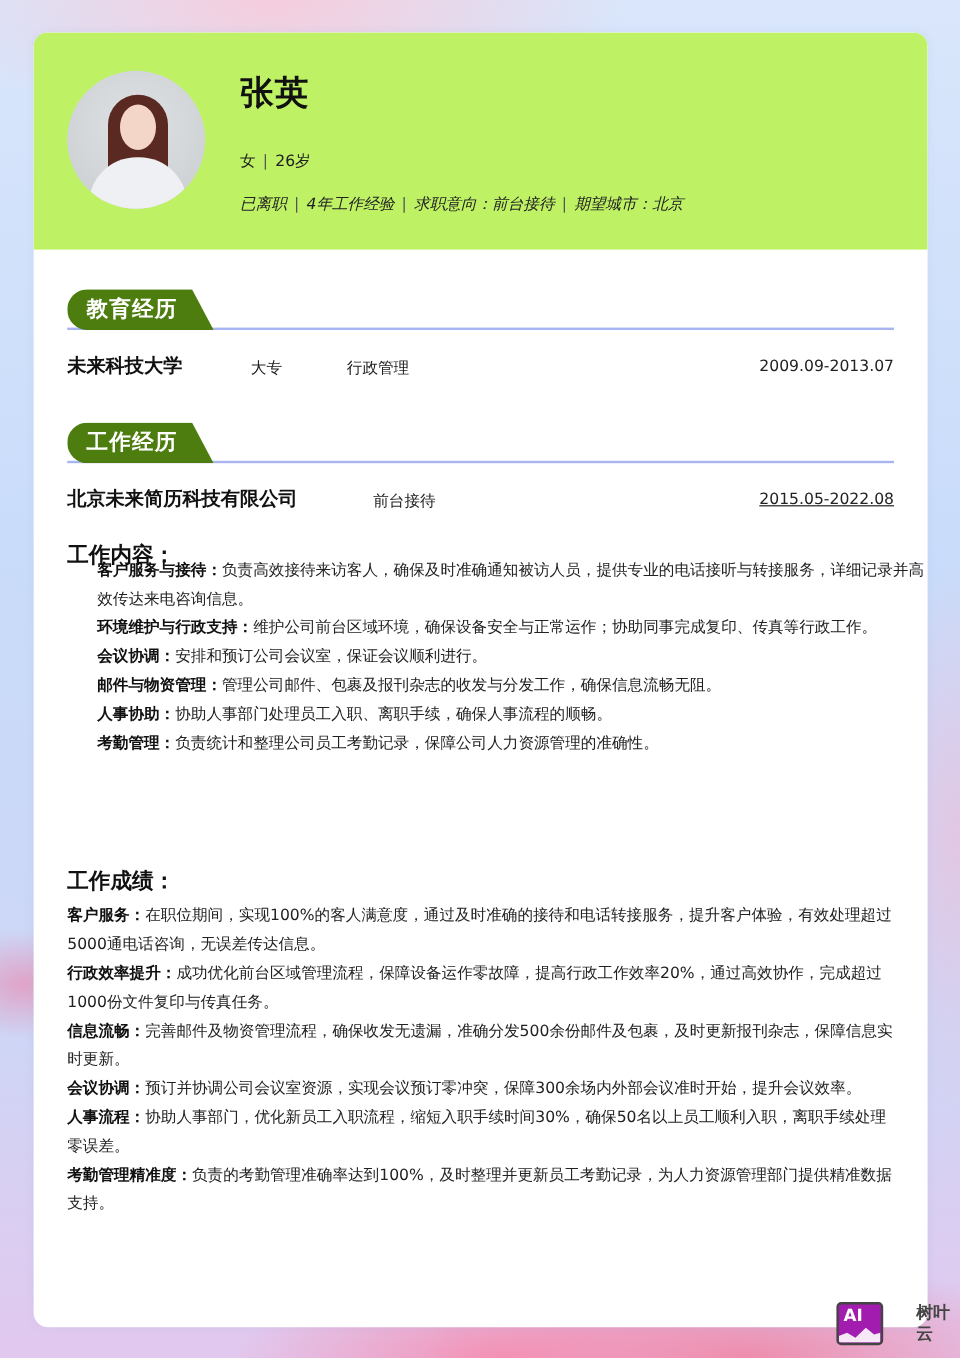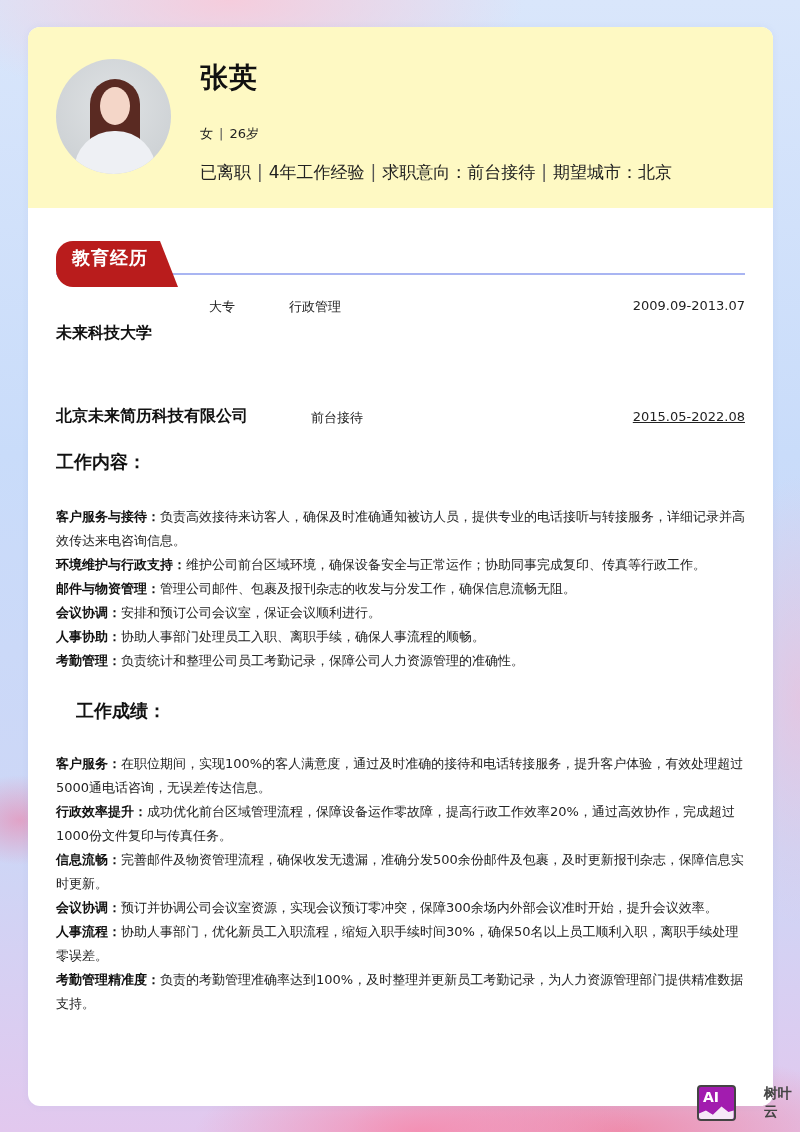--- a/index.html
+++ b/index.html
@@ -21,21 +21,21 @@
       left: 28px; top: 27px;
       width: 745px; height: 1079px;
       border-radius: 12px;
       overflow: hidden;
       background: #ffffff;
       box-shadow: 0 0 6px rgba(150,170,220,0.15);
     }
     .header {
       position: absolute;
       left: 0; top: 0; width: 100%; height: 181px;
-      background: #fef9c3;
+      background: #bef264;
     }
     .avatar {
       position: absolute;
       left: 28px; top: 32px;
       width: 115px; height: 115px;
       border-radius: 50%;
       background: radial-gradient(circle at 50% 40%, #dfe2e4 0%, #cfd3d6 70%, #c8ccd0 100%);
       overflow: hidden;
     }
     .avatar .hair {
@@ -57,31 +57,31 @@
       position: absolute; left: 172px; top: 32px;
       font-size: 28px; font-weight: bold; color: #111;
       letter-spacing: 1px;
     }
     .meta1 {
       position: absolute; left: 172px; top: 98px;
       font-size: 13px; color: #222;
     }
     .meta2 {
       position: absolute; left: 172px; top: 134px;
-      font-size: 17px; color: #222;
+      font-size: 13px; color: #222; font-style: italic;
     }
     .sep { color: #555; margin: 0 6px; }
 
     .section {
       position: absolute; left: 28px; width: 689px; height: 34px;
     }
     .section .tab {
       position: absolute; left: 0; top: 0;
-      height: 46px; width: 122px;
-      background: #b91c1c;
+      height: 34px; width: 122px;
+      background: #4d7c0f;
       border-radius: 17px 0 0 17px;
       clip-path: polygon(0 0, 104px 0, 122px 100%, 0 100%);
       color: #ffffff; font-weight: bold; font-size: 18px;
       line-height: 34px; padding-left: 16px; letter-spacing: 1px;
     }
     .section .line {
       position: absolute; left: 0; right: 0; bottom: 0;
       height: 2px; background: #a9b5f2;
     }
     .row {
@@ -141,43 +141,47 @@
     <div class="meta2">
       <span>已离职</span><span class="sep">|</span><span>4年工作经验</span><span class="sep">|</span><span>求职意向：前台接待</span><span class="sep">|</span><span>期望城市：北京</span>
     </div>
   </div>
 
   <div class="section" style="top:214px;">
     <div class="line"></div>
     <div class="tab">教育经历</div>
   </div>
   <div class="row" style="top:269px; height:22px;">
-    <span class="strong" style="top:-1px;margin-top:28px;">未来科技大学</span>
+    <span class="strong" style="top:-1px;">未来科技大学</span>
     <span class="c2" style="left:153px; top:2px;">大专</span>
     <span class="c2" style="left:233px; top:2px;">行政管理</span>
     <span class="date" style="top:2px;">2009.09-2013.07</span>
   </div>
 
+  <div class="section" style="top:325px;">
+    <div class="line"></div>
+    <div class="tab">工作经历</div>
+  </div>
   <div class="row" style="top:380px; height:22px;">
     <span class="strong" style="top:-1px;">北京未来简历科技有限公司</span>
     <span class="c2" style="left:255px; top:2px;">前台接待</span>
     <span class="date" style="top:2px;text-decoration:underline;">2015.05-2022.08</span>
   </div>
 
   <div class="subhead" style="top:423px;">工作内容：</div>
-  <div class="para" style="top:478px;">
+  <div class="para" style="top:437px;margin-left:25px;">
     <p><b>客户服务与接待：</b><span>负责高效接待来访客人，确保及时准确通知被访人员，提供专业的电话接听与转接服务，详细记录并高效传达来电咨询信息。</span></p>
     <p><b>环境维护与行政支持：</b><span>维护公司前台区域环境，确保设备安全与正常运作；协助同事完成复印、传真等行政工作。</span></p>
+    <p><b>会议协调：</b><span>安排和预订公司会议室，保证会议顺利进行。</span></p>
     <p><b>邮件与物资管理：</b><span>管理公司邮件、包裹及报刊杂志的收发与分发工作，确保信息流畅无阻。</span></p>
-    <p><b>会议协调：</b><span>安排和预订公司会议室，保证会议顺利进行。</span></p>
     <p><b>人事协助：</b><span>协助人事部门处理员工入职、离职手续，确保人事流程的顺畅。</span></p>
     <p><b>考勤管理：</b><span>负责统计和整理公司员工考勤记录，保障公司人力资源管理的准确性。</span></p>
   </div>
 
-  <div class="subhead" style="top:672px;margin-left:20px;">工作成绩：</div>
+  <div class="subhead" style="top:695px;">工作成绩：</div>
   <div class="para" style="top:725px;">
     <p><b>客户服务：</b><span>在职位期间，实现100%的客人满意度，通过及时准确的接待和电话转接服务，提升客户体验，有效处理超过5000通电话咨询，无误差传达信息。</span></p>
     <p><b>行政效率提升：</b><span>成功优化前台区域管理流程，保障设备运作零故障，提高行政工作效率20%，通过高效协作，完成超过1000份文件复印与传真任务。</span></p>
     <p><b>信息流畅：</b><span>完善邮件及物资管理流程，确保收发无遗漏，准确分发500余份邮件及包裹，及时更新报刊杂志，保障信息实时更新。</span></p>
     <p><b>会议协调：</b><span>预订并协调公司会议室资源，实现会议预订零冲突，保障300余场内外部会议准时开始，提升会议效率。</span></p>
     <p><b>人事流程：</b><span>协助人事部门，优化新员工入职流程，缩短入职手续时间30%，确保50名以上员工顺利入职，离职手续处理零误差。</span></p>
     <p><b>考勤管理精准度：</b><span>负责的考勤管理准确率达到100%，及时整理并更新员工考勤记录，为人力资源管理部门提供精准数据支持。</span></p>
   </div>
 </div>
 

